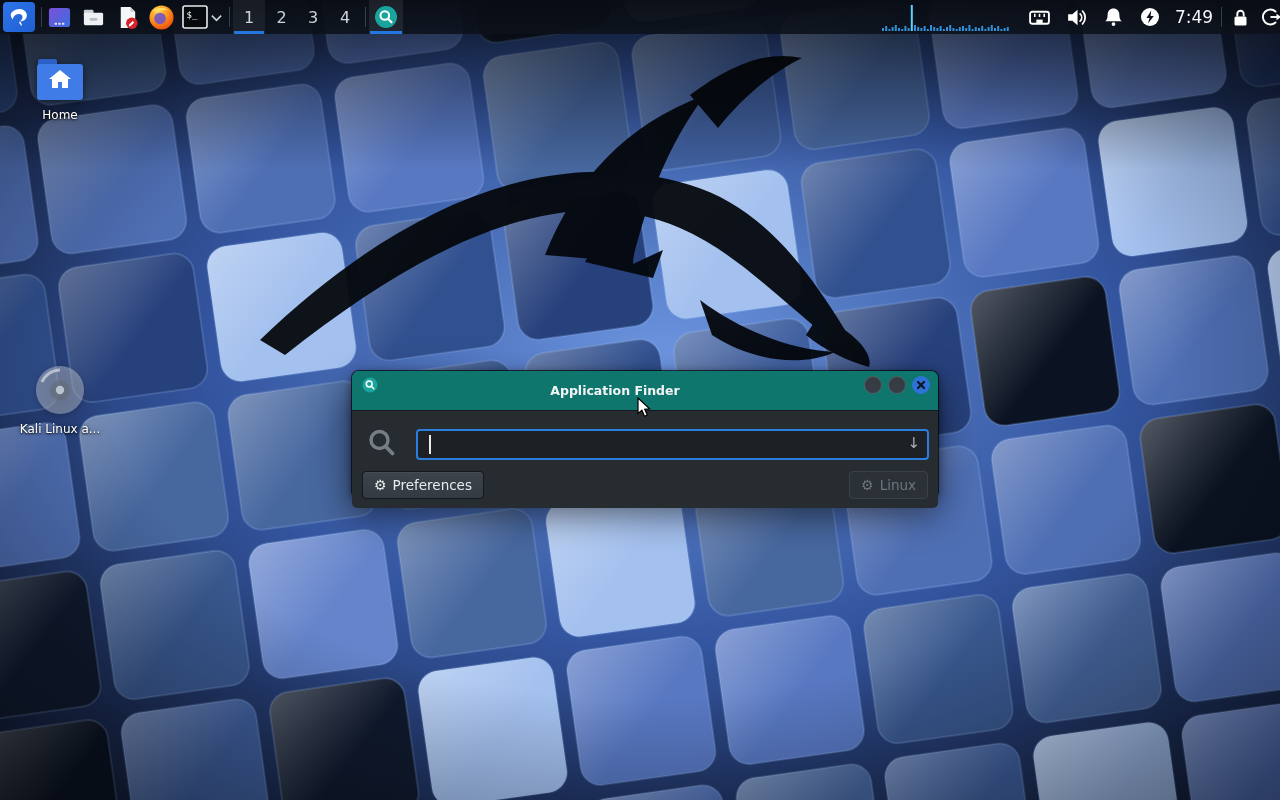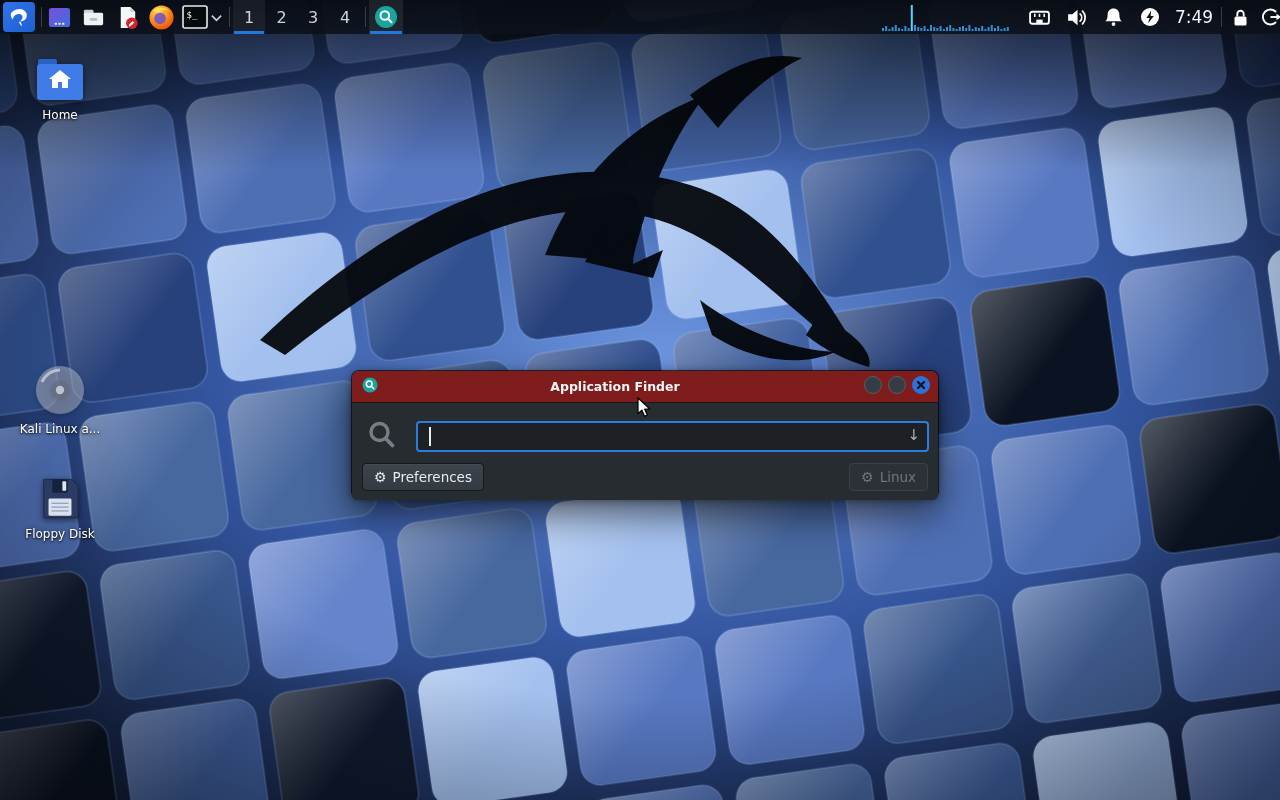--- a/index.html
+++ b/index.html
@@ -33,21 +33,21 @@
   .underline { position:absolute; left:1px; right:1px; bottom:0; height:3px; background:#2577e0; }
   .finder-btn { position:absolute; width:34px; background:rgba(255,255,255,.08); }
   #clock { color:#f2f4f6; font-size:17px; }
   .tray { cursor:default; }
 
   
   #finder { position:absolute; left:352px; top:371px; width:586px; height:126px;
             border-radius:7px 7px 5px 5px;
             box-shadow:0 16px 36px rgba(0,0,0,.6), 0 2px 8px rgba(0,0,0,.5), 0 0 0 1px rgba(0,0,0,.65);
             z-index:10; }
-  #finder .titlebar { position:relative; height:32px; background:#7f1d1d;
+  #finder .titlebar { position:relative; height:40px; background:#0f766e;
             border-radius:7px 7px 0 0; border-bottom:1px solid #14171b;
             display:flex; align-items:center; }
   #finder .title { position:absolute; left:0; right:60px; text-align:center;
             color:#f2f4f6; font-size:12.5px; font-weight:bold; }
   .tb-icon { position:absolute; left:10px; top:6px; }
   .winbtns { position:absolute; right:8px; top:5px; display:flex; gap:6px; }
   .winbtn { width:18px; height:18px; border-radius:50%; background:#363c43;
             border:1px solid #575e66; }
   .winbtn.close { background:#2e72d8; border-color:#2e72d8; display:flex;
             align-items:center; justify-content:center; }
@@ -342,32 +342,20 @@
   <div class="desk-icon" style="top:364px;">
     <svg class="ic" width="52" height="52" viewBox="0 0 52 52">
       <circle cx="26" cy="26" r="24" fill="rgba(225,232,240,0.38)"></circle>
       <circle cx="26" cy="26" r="10" fill="rgba(100,110,122,0.55)"></circle>
       <circle cx="26" cy="26" r="4.2" fill="rgba(200,210,222,0.85)"></circle>
       <path d="M8 18 A20 20 0 0 1 26 6" stroke="rgba(255,255,255,0.5)" stroke-width="3" fill="none"></path>
     </svg>
     <div class="lbl">Kali Linux a...</div>
   </div>
 
-  <div class="desk-icon" style="top:476px;">
-    <svg class="ic" width="44" height="45" viewBox="0 0 46 46">
-      <path d="M6 3 h29 l7 7 v33 h-36 z" fill="#2c3b63" stroke="#1d2947"></path>
-      <rect x="15" y="3" width="16" height="14" rx="1" fill="#16213c"></rect>
-      <rect x="25.5" y="5" width="4" height="10" rx="1" fill="#dfe5ee"></rect>
-      <rect x="11" y="23" width="24" height="18" rx="1.5" fill="#d9e1ee"></rect>
-      <line x1="14" y1="28" x2="32" y2="28" stroke="#9aa7bd" stroke-width="1.5"></line>
-      <line x1="14" y1="32" x2="32" y2="32" stroke="#9aa7bd" stroke-width="1.5"></line>
-      <line x1="14" y1="36" x2="32" y2="36" stroke="#9aa7bd" stroke-width="1.5"></line>
-    </svg>
-    <div class="lbl">Floppy Disk</div>
-  </div>
 
   <div id="panel">
 
     <div class="kali-btn">
       <svg width="24" height="24" viewBox="0 0 24 24">
         <path d="M5 7c5-4.5 12.5-4 14.5 1.5 1.4 4-1.5 8-6.5 8 3-2.5 3.6-6.2.4-7.3C9.5 8 6.6 10.4 5.6 14.4 3.4 11.6 3 9 5 7Z" fill="#fff"></path>
         <path d="M13 16.5 c1.5 1.5 2 3 1.8 4.5 -1.4-1-2.3-2.4-2.8-4Z" fill="#fff"></path>
       </svg>
     </div>
 

